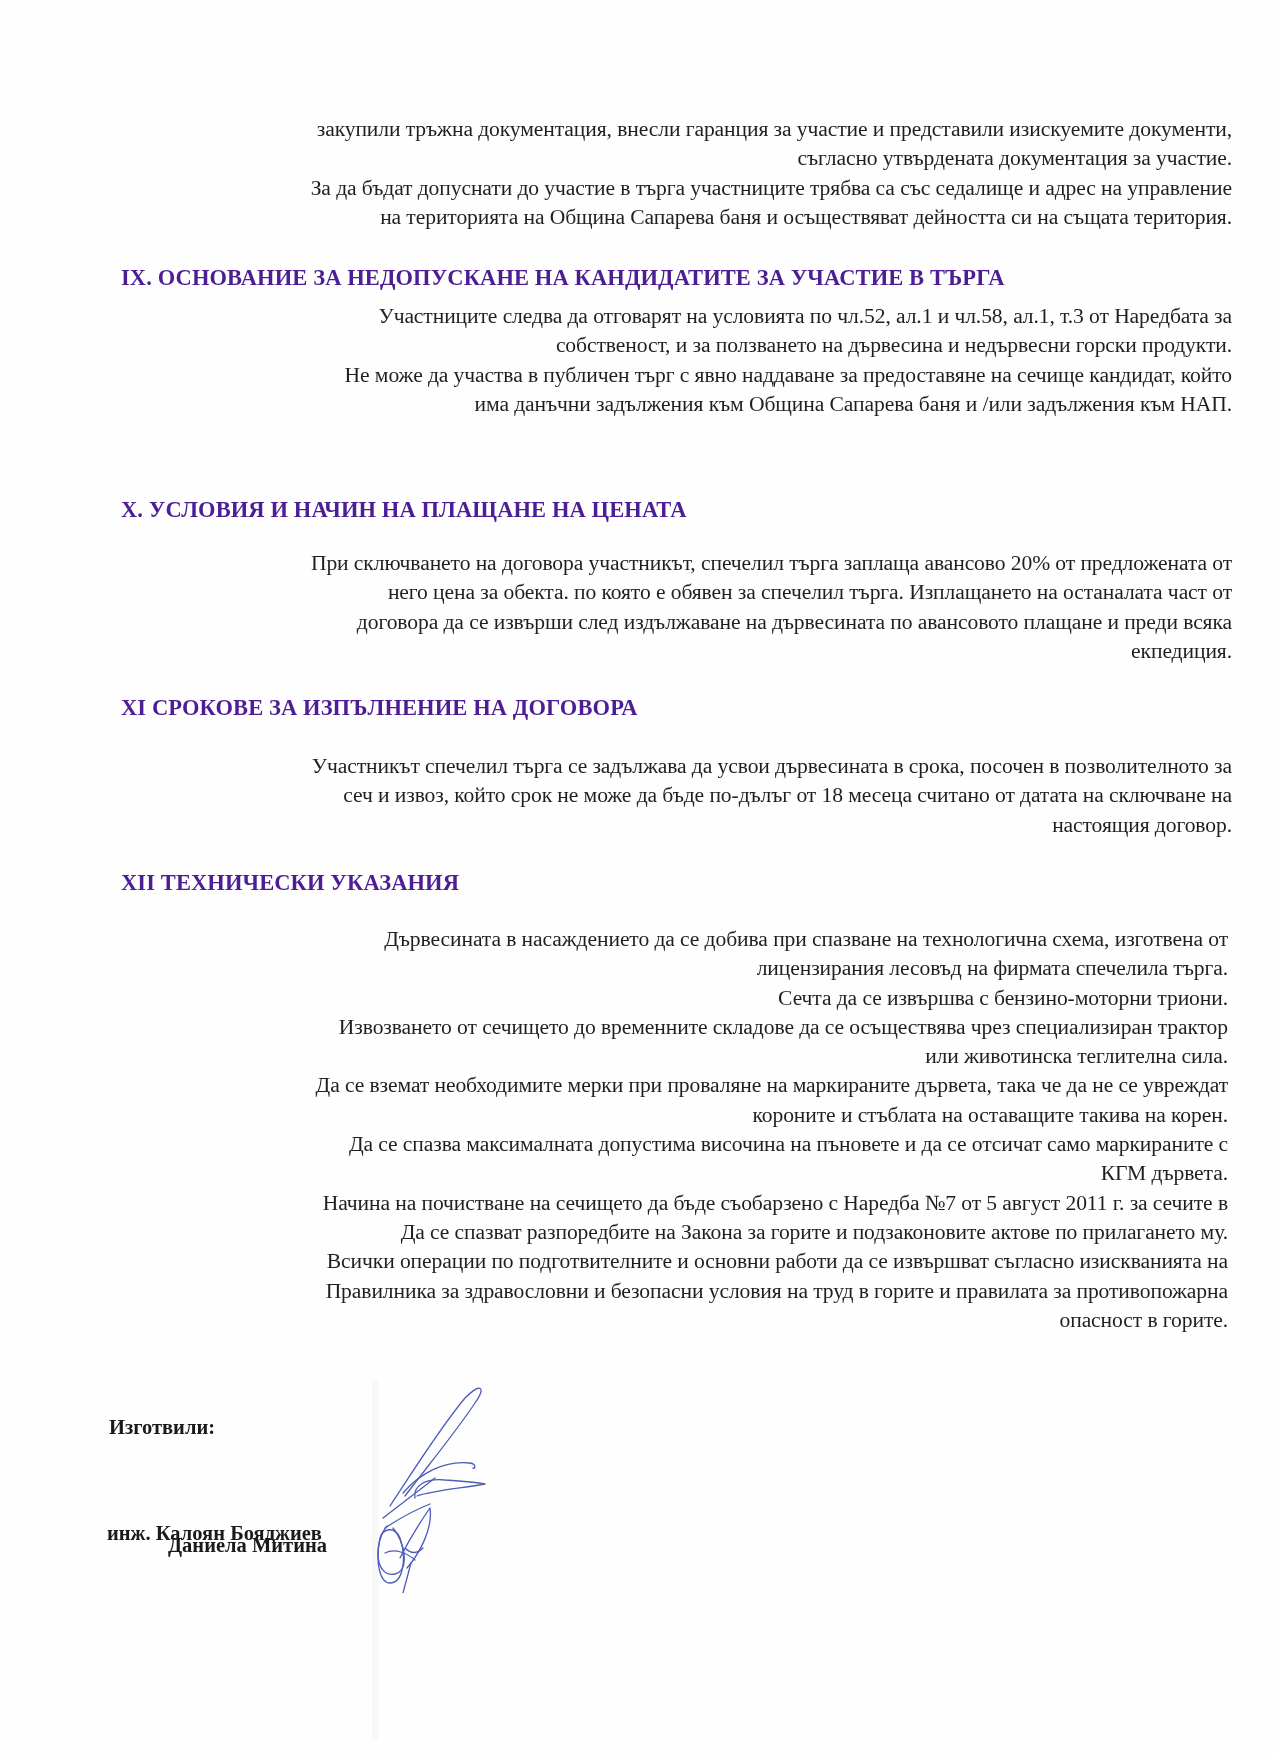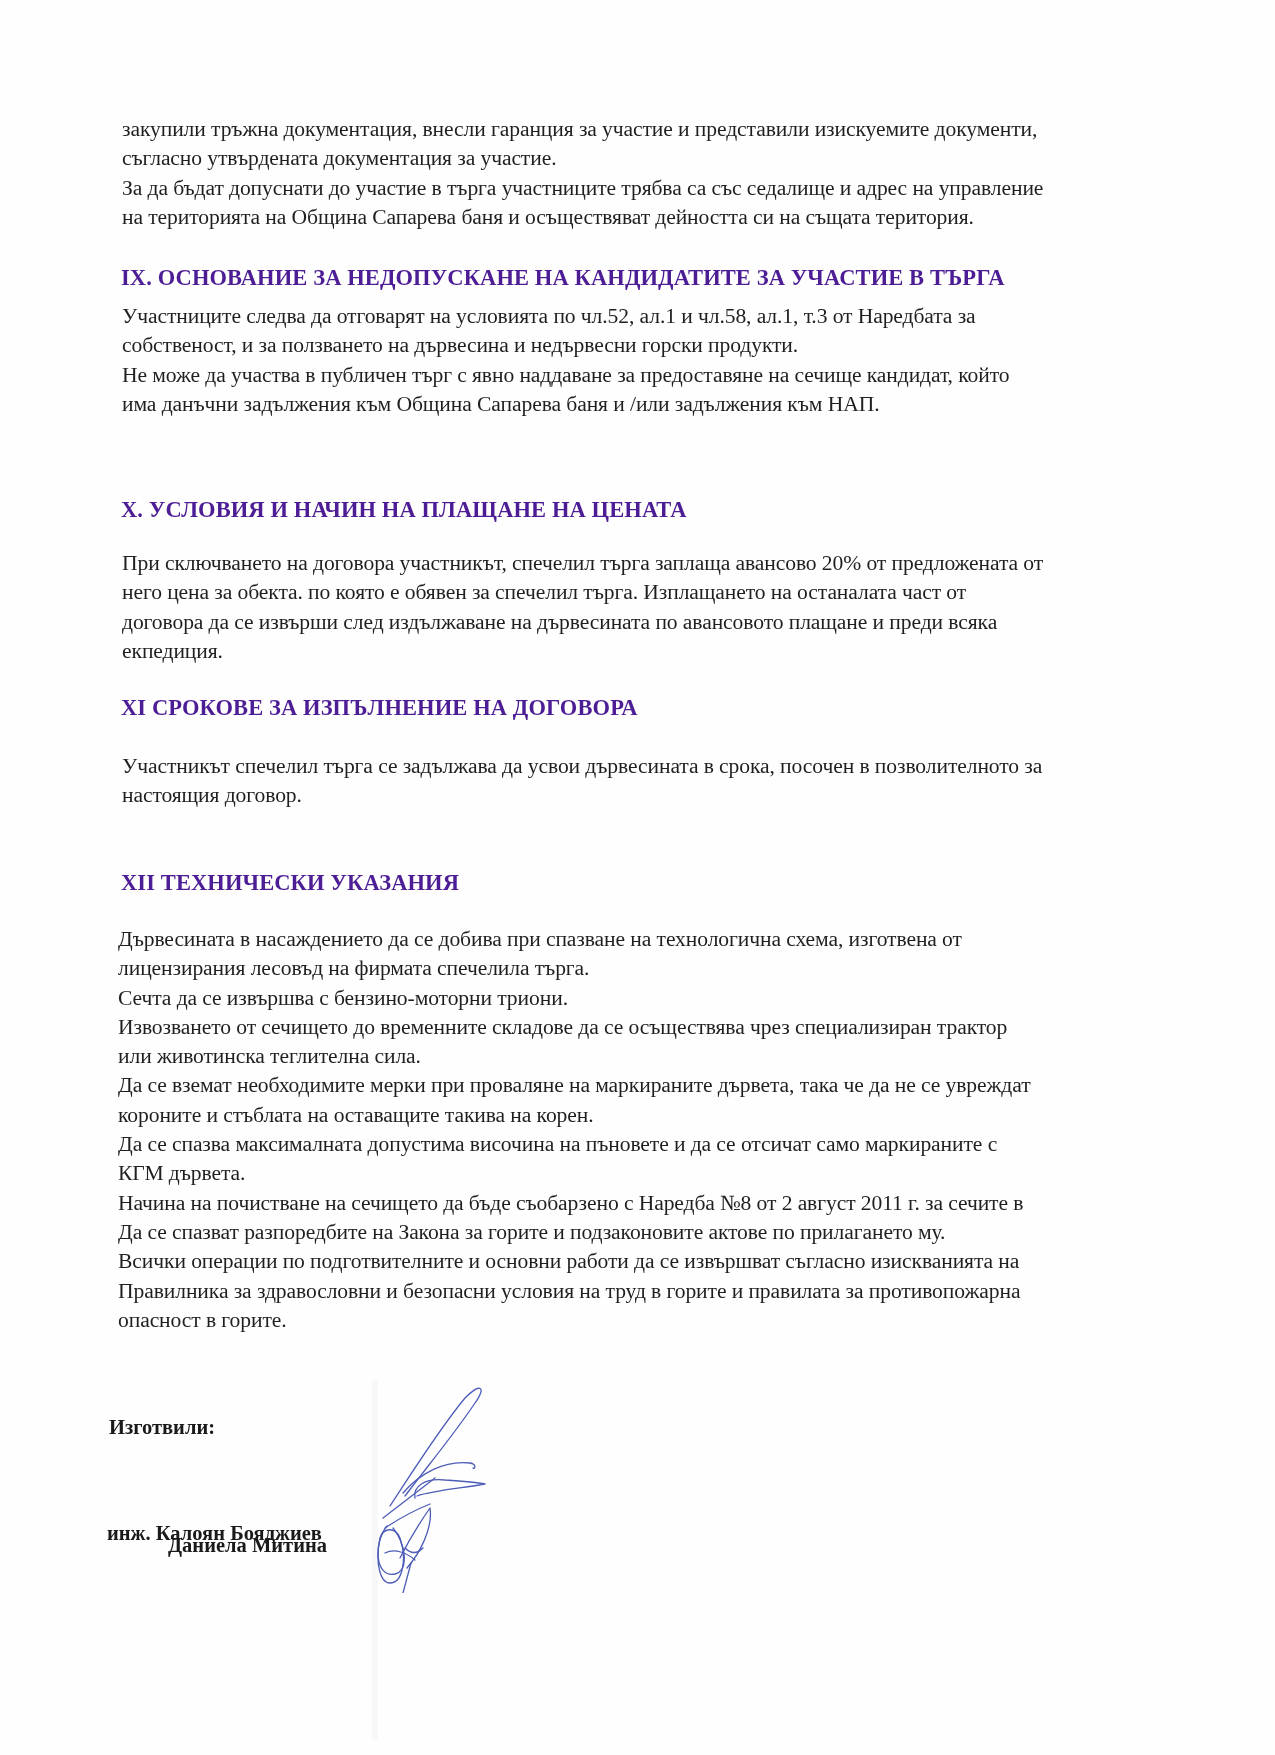--- a/index.html
+++ b/index.html
@@ -4,21 +4,21 @@
 <style>
   html, body { margin: 0; padding: 0; }
   body {
     width: 1275px; height: 1755px;
     background: #fefefe;
     position: relative; overflow: hidden;
     font-family: "Liberation Serif", "DejaVu Serif", serif;
     color: #1f1f1f;
   }
   .page { position: absolute; left: 0; top: 0; width: 1275px; height: 1755px; }
-  .block { position: absolute; left: 122px; width: 1110px; }
+  .block { position: absolute; left: 122px; width: 1110px; text-align: right; }
   .line {
     display: block; height: 29.3px; line-height: 29.3px;
     font-size: 21.6px; white-space: nowrap;
     letter-spacing: -0.1px;
   }
   .heading {
     position: absolute; left: 121px;
     font-size: 22.5px; font-weight: bold; white-space: nowrap;
     line-height: 30px; color: #4c1d95; letter-spacing: 0.1px;
   }
@@ -55,35 +55,36 @@
   <div class="block" style="top:549px;">
     <span class="line">При сключването на договора участникът, спечелил търга заплаща авансово 20% от предложената от</span>
     <span class="line">него цена за обекта. по която е обявен за спечелил търга. Изплащането на останалата част от</span>
     <span class="line">договора да се извърши след издължаване на дървесината по авансовото плащане и преди всяка</span>
     <span class="line">екпедиция.</span>
   </div>
 
   <div class="heading" style="top:693px;">XI СРОКОВЕ ЗА ИЗПЪЛНЕНИЕ НА ДОГОВОРА</div>
   <div class="block" style="top:752px;">
     <span class="line">Участникът спечелил търга се задължава да усвои дървесината в срока, посочен в позволителното за</span>
+    <span class="line">сеч и извоз,  който срок не може да бъде по-дълъг от 18 месеца считано от датата на сключване на</span>
     <span class="line">настоящия договор.</span>
   </div>
 
   <div class="heading" style="top:868px;">XII ТЕХНИЧЕСКИ УКАЗАНИЯ</div>
   <div class="block" style="top:925px; left:118px;">
     <span class="line">Дървесината в насаждението да се добива при спазване на технологична схема, изготвена от</span>
     <span class="line">лицензирания лесовъд на фирмата спечелила търга.</span>
     <span class="line">Сечта да се извършва с бензино-моторни триони.</span>
     <span class="line">Извозването  от сечището до временните складове да се осъществява чрез специализиран трактор</span>
     <span class="line">или животинска теглителна сила.</span>
     <span class="line">Да се вземат необходимите мерки при проваляне на маркираните дървета, така че да не се увреждат</span>
     <span class="line">короните и стъблата на оставащите такива на корен.</span>
     <span class="line">Да се спазва максималната допустима височина на пъновете и да се отсичат само маркираните с</span>
     <span class="line">КГМ дървета.</span>
-    <span class="line">Начина на почистване на сечището да бъде съобарзено с Наредба №8 от 2 август 2011 г. за сечите в</span>
+    <span class="line">Начина на почистване на сечището да бъде съобарзено с Наредба №7 от 5 август 2011 г. за сечите в</span>
     <span class="line">Да се спазват разпоредбите на Закона за горите и подзаконовите актове по прилагането му.</span>
     <span class="line">Всички операции по подготвителните и основни работи да се извършват съгласно изискванията на</span>
     <span class="line">Правилника за здравословни и безопасни условия на труд в горите и правилата за противопожарна</span>
     <span class="line">опасност в горите.</span>
   </div>
 
   <div class="sig-label" style="left:109px; top:1414px;">Изготвили:</div>
   <div class="sig-label" style="left:107px; top:1477px;margin-top:43px;">инж. Калоян Бояджиев</div>
   <div class="sig-label" style="left:168px; top:1532px;">Даниела Митина</div>
 

